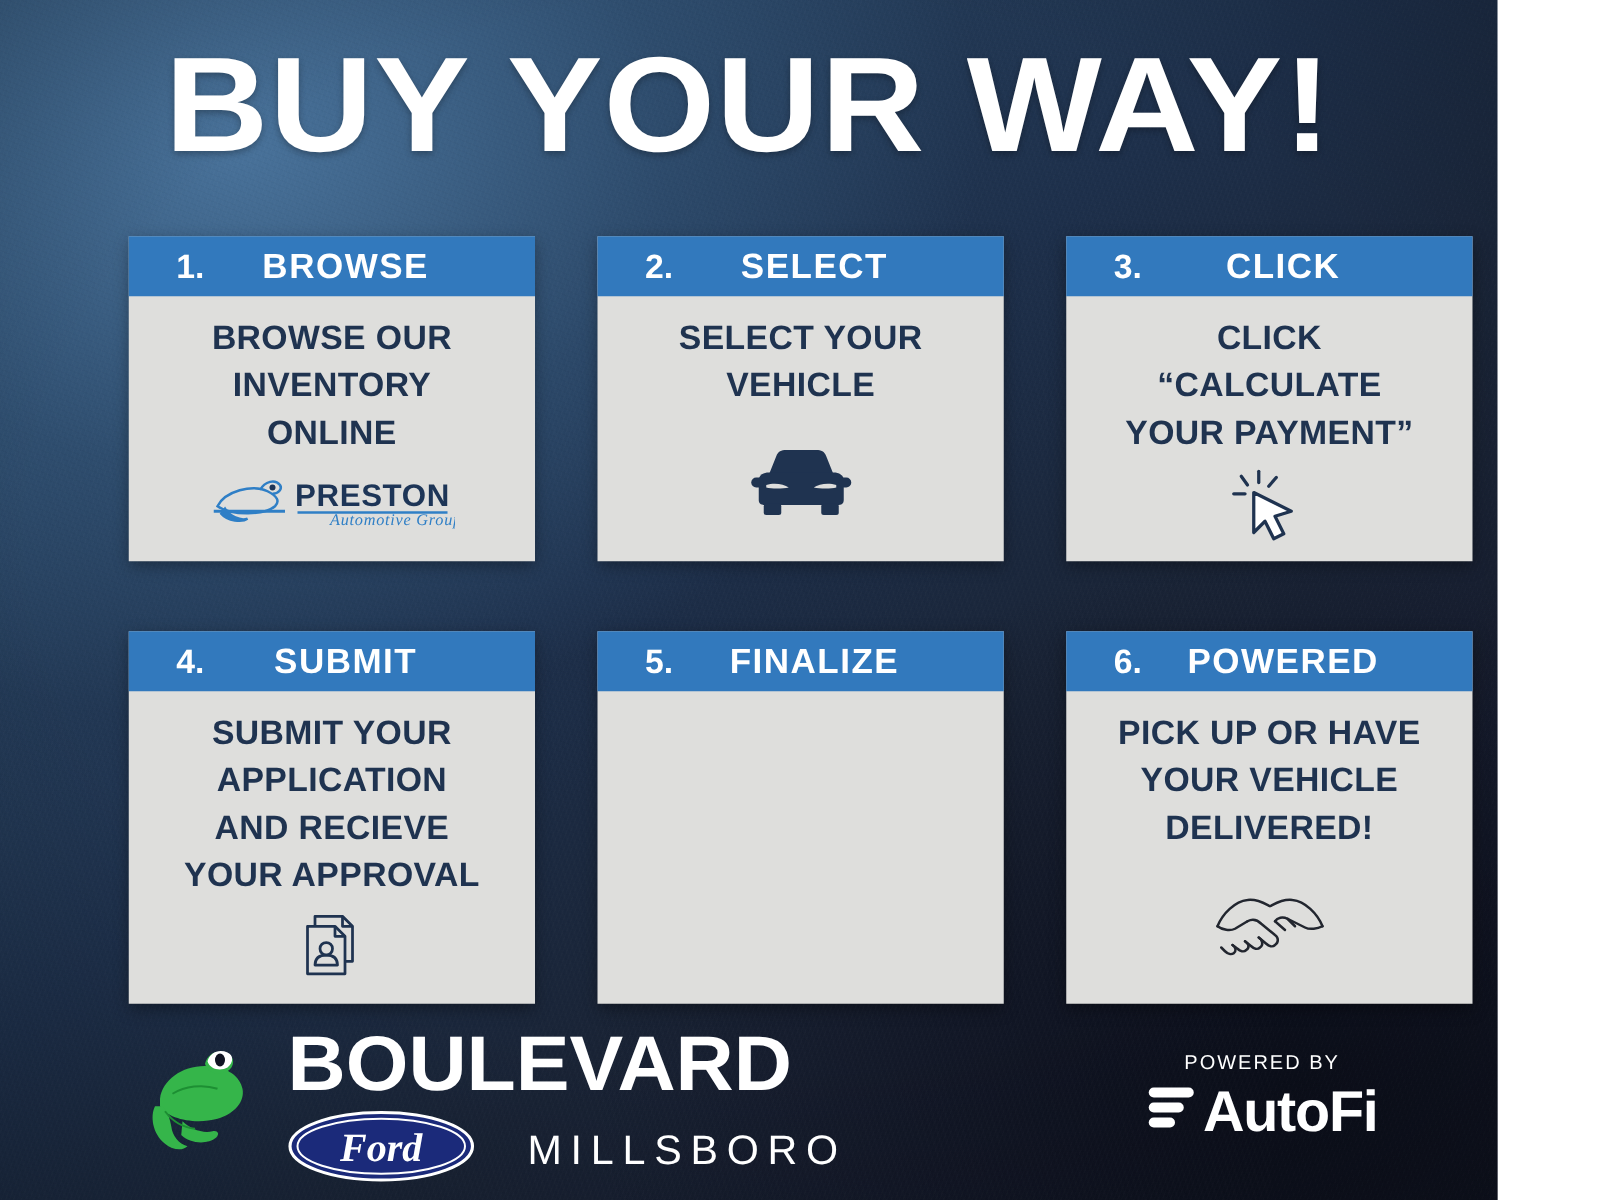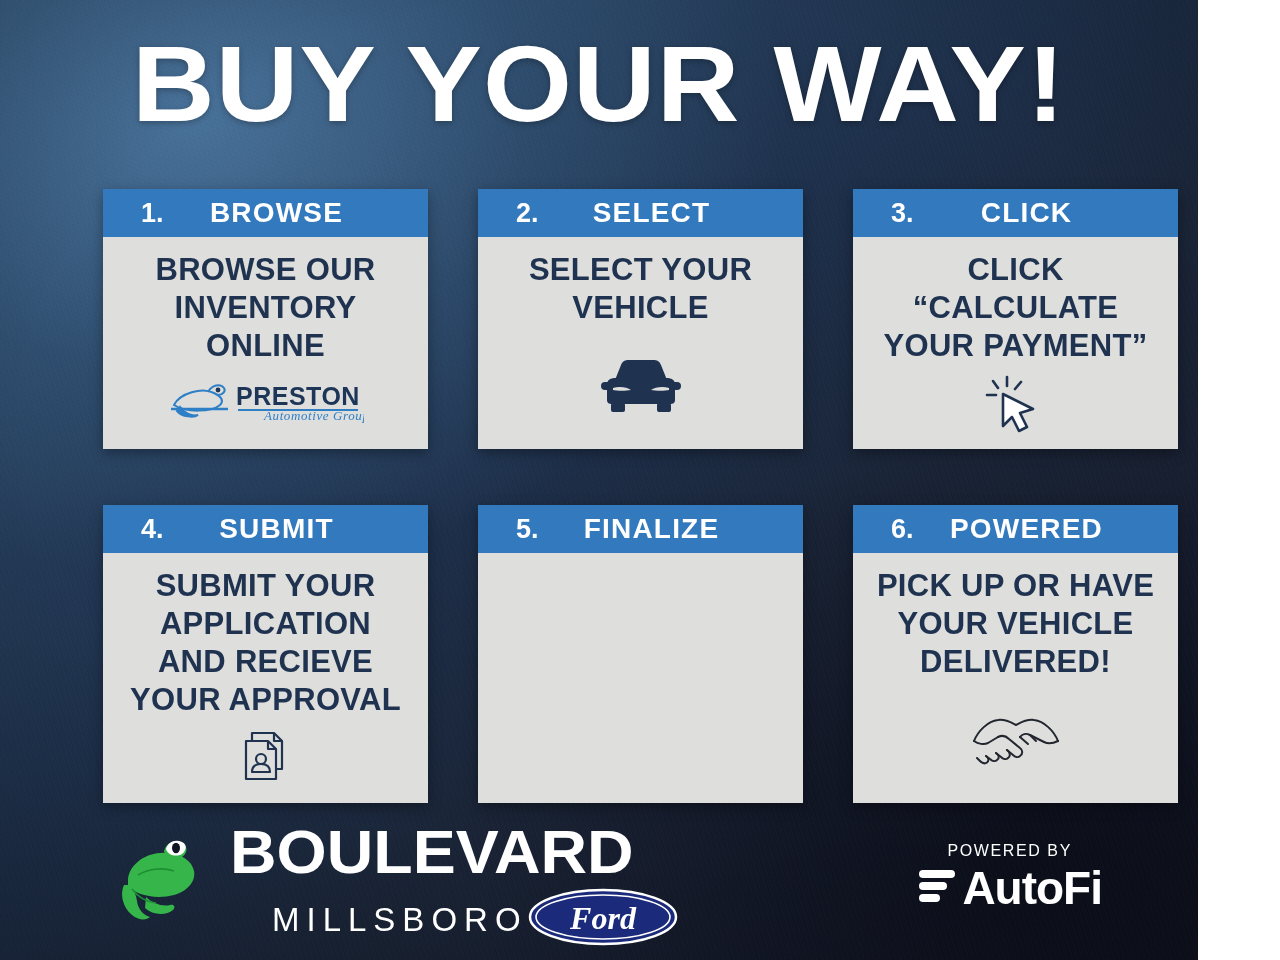--- a/index.html
+++ b/index.html
@@ -111,21 +111,21 @@
     padding: 14px 12px 16px;
     display: flex;
     flex-direction: column;
     align-items: center;
     justify-content: flex-start;
   }
 
   .card-text {
     color: #1f3350;
     font-weight: 700;
-    font-size: 31px;
+    font-size: 27px;
     line-height: 38px;
     letter-spacing: .3px;
     text-align: center;
     white-space: pre-line;
   }
 
   .card-icon {
     margin-top: 10px;
     display: flex;
     align-items: center;
@@ -381,28 +381,28 @@
           <path d="M54 14 C56 7, 63 4, 70 7 C75 9, 75 15, 70 19 C65 22, 56 21, 54 14 Z" fill="#ffffff"></path>
           <ellipse cx="64" cy="13" rx="4" ry="5.2" fill="#101423"></ellipse>
           <path d="M20 54 C26 62, 34 67, 44 68" fill="none" stroke="#1d8f33" stroke-width="1.6"></path>
           <path d="M26 40 C36 34, 50 32, 62 36" fill="none" stroke="#1d8f33" stroke-width="1.6"></path>
         </svg>
       </div>
 
       <div id="blvd-text-wrap">
         <div id="blvd-word">BOULEVARD</div>
         <div id="blvd-row2">
-          <div id="millsboro">MILLSBORO</div>
           <div>
             <svg width="150" height="58" viewBox="0 0 150 58" aria-hidden="true">
               <ellipse cx="75" cy="29" rx="73" ry="27" fill="#1b2a7a" stroke="#ffffff" stroke-width="2.5"></ellipse>
               <ellipse cx="75" cy="29" rx="67" ry="22" fill="none" stroke="#ffffff" stroke-width="1.6"></ellipse>
               <text x="75" y="41" text-anchor="middle" font-family="'Liberation Serif', serif" font-size="32" font-style="italic" font-weight="700" fill="#ffffff">Ford</text>
             </svg>
           </div>
+          <div id="millsboro">MILLSBORO</div>
         </div>
       </div>
     </div>
 
     <div id="autofi">
       <div id="powered-by">POWERED BY</div>
       <div id="autofi-lockup">
         <span>
           <svg width="40" height="42" viewBox="0 0 40 42" aria-hidden="true">
             <g fill="#ffffff">

